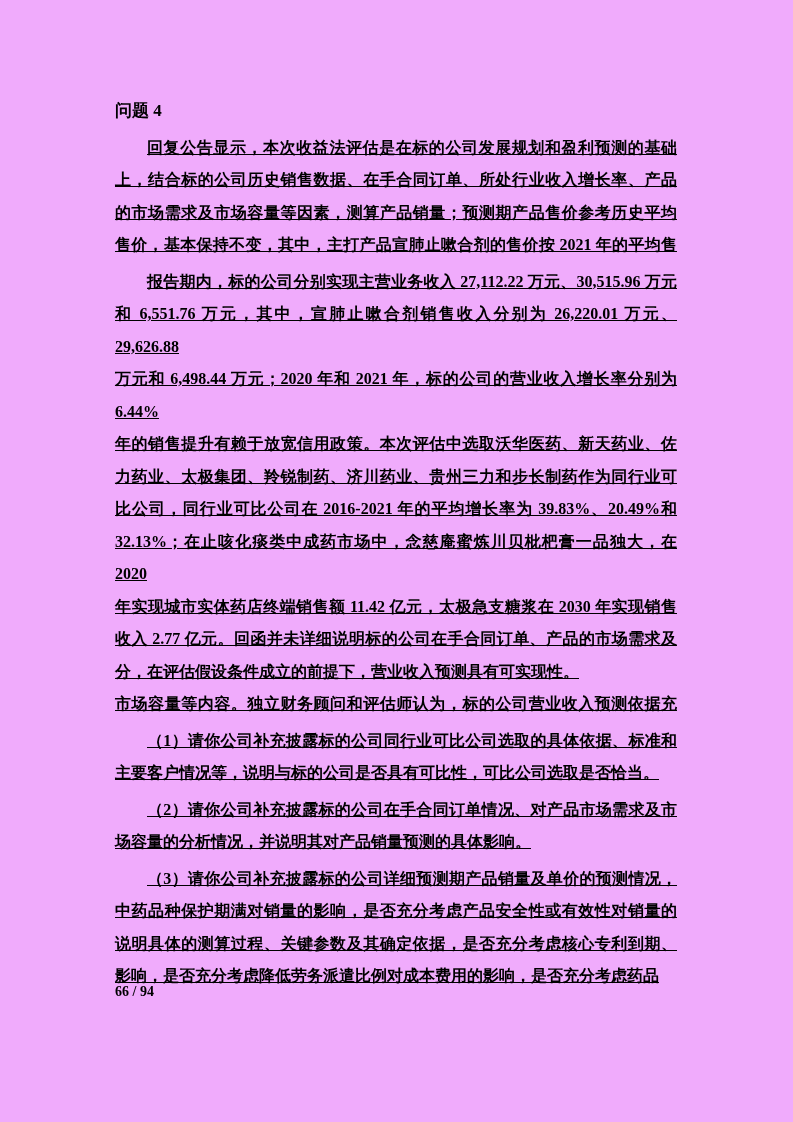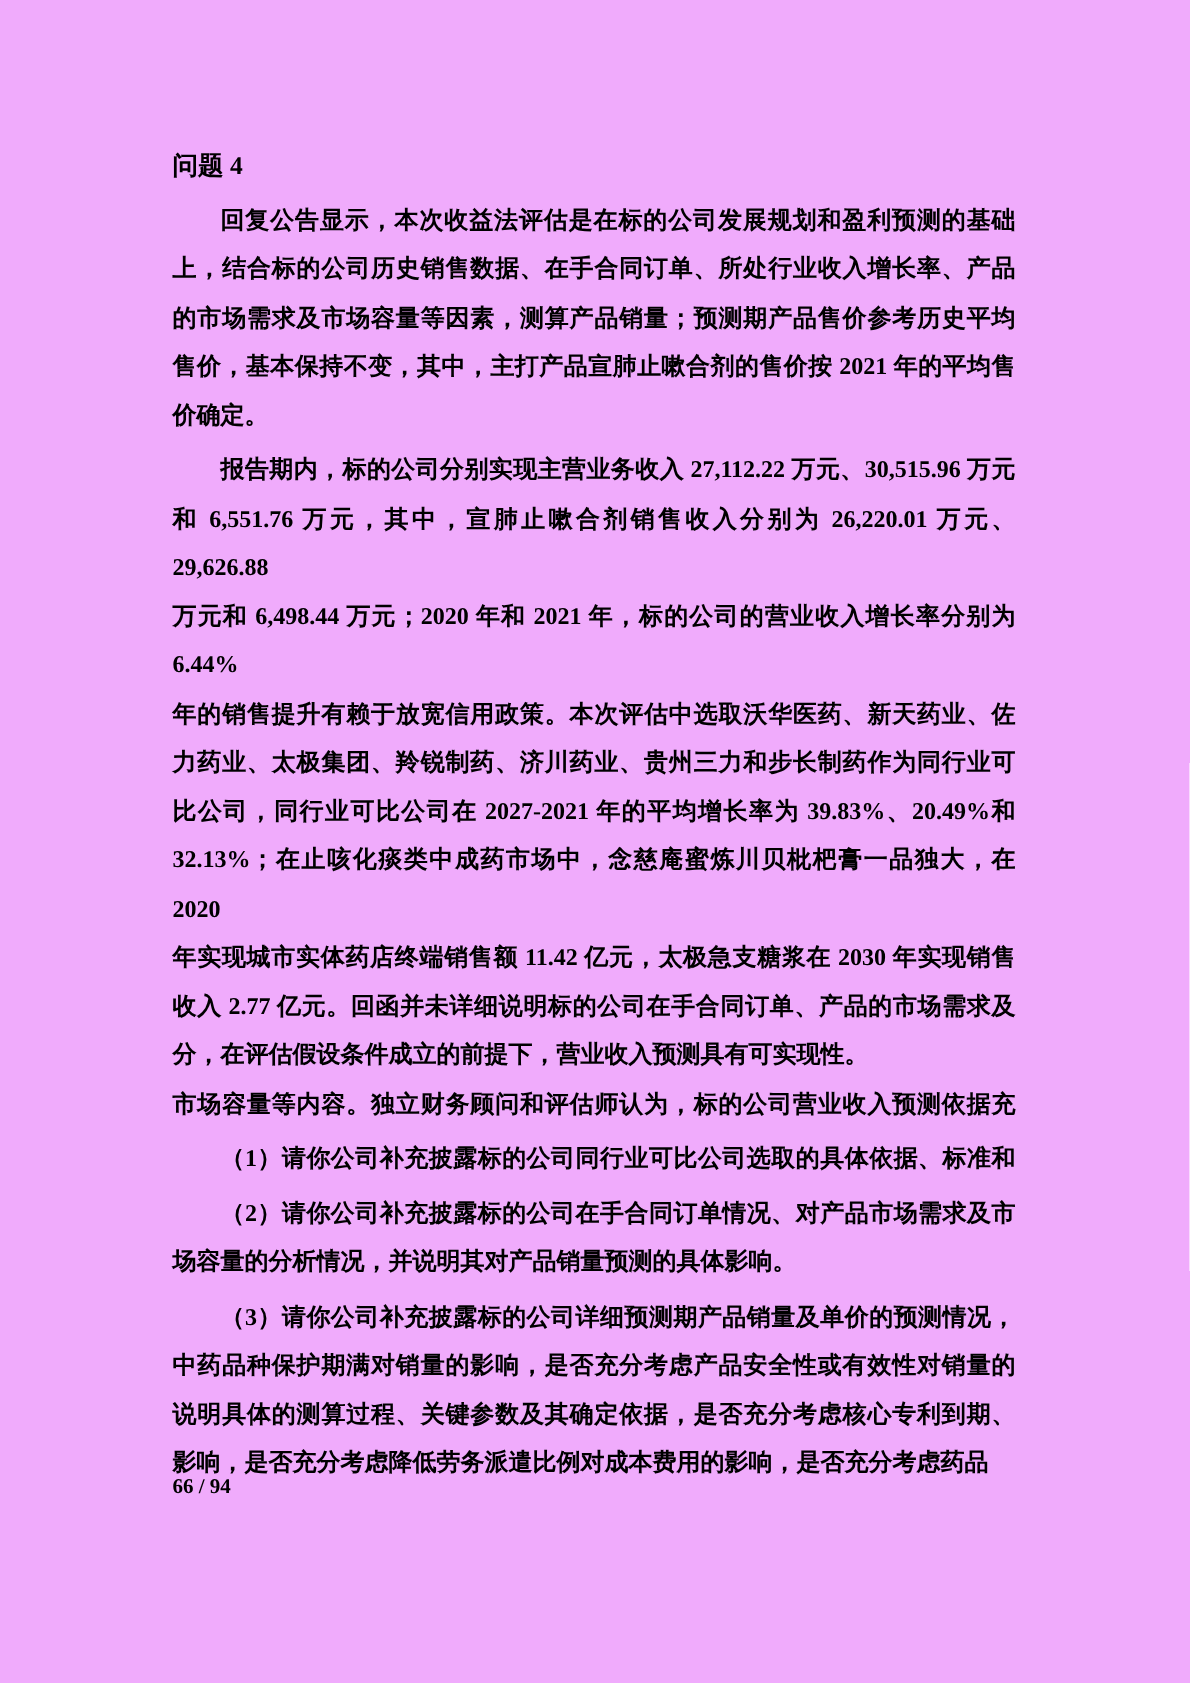--- a/index.html
+++ b/index.html
@@ -25,20 +25,21 @@
   }
   .doc-title {
     margin: 0;
     font-size: 17px;
     line-height: 32.5px;
     font-weight: bold;
     text-align: left;
   }
   .para {
     margin: 4px 0 0 0;
+    text-decoration: underline;
   }
   .line {
     font-size: 16px;
     line-height: 32.5px;
     font-weight: bold;
     text-align: justify;
     text-align-last: justify;
     white-space: normal;
   }
   .line.first {
@@ -62,37 +63,37 @@
 
 <div class="page">
   <div class="content">
     <h1 class="doc-title">问题 4</h1>
     <div id="paragraphs">
         <div class="para">
           <div class="line first">回复公告显示，本次收益法评估是在标的公司发展规划和盈利预测的基础</div>
           <div class="line">上，结合标的公司历史销售数据、在手合同订单、所处行业收入增长率、产品</div>
           <div class="line">的市场需求及市场容量等因素，测算产品销量；预测期产品售价参考历史平均</div>
           <div class="line">售价，基本保持不变，其中，主打产品宣肺止嗽合剂的售价按 2021 年的平均售</div>
-          <div class="line last">价确定。</div>
         </div>
         <div class="para">
           <div class="line first">报告期内，标的公司分别实现主营业务收入 27,112.22 万元、30,515.96 万元</div>
           <div class="line">和 6,551.76 万元，其中，宣肺止嗽合剂销售收入分别为 26,220.01 万元、29,626.88</div>
           <div class="line">万元和 6,498.44 万元；2020 年和 2021 年，标的公司的营业收入增长率分别为 6.44%</div>
           <div class="line">年的销售提升有赖于放宽信用政策。本次评估中选取沃华医药、新天药业、佐</div>
           <div class="line">力药业、太极集团、羚锐制药、济川药业、贵州三力和步长制药作为同行业可</div>
-          <div class="line">比公司，同行业可比公司在 2027-2021 年的平均增长率为 39.83%、20.49%和</div>
+          <div class="line">比公司，同行业可比公司在 2016-2021 年的平均增长率为 39.83%、20.49%和</div>
           <div class="line">32.13%；在止咳化痰类中成药市场中，念慈庵蜜炼川贝枇杷膏一品独大，在 2020</div>
           <div class="line">年实现城市实体药店终端销售额 11.42 亿元，太极急支糖浆在 2030 年实现销售</div>
           <div class="line">收入 2.77 亿元。回函并未详细说明标的公司在手合同订单、产品的市场需求及</div>
           <div class="line last">分，在评估假设条件成立的前提下，营业收入预测具有可实现性。</div>
           <div class="line">市场容量等内容。独立财务顾问和评估师认为，标的公司营业收入预测依据充</div>
         </div>
         <div class="para">
           <div class="line first">（1）请你公司补充披露标的公司同行业可比公司选取的具体依据、标准和</div>
+          <div class="line last">主要客户情况等，说明与标的公司是否具有可比性，可比公司选取是否恰当。</div>
         </div>
         <div class="para">
           <div class="line first">（2）请你公司补充披露标的公司在手合同订单情况、对产品市场需求及市</div>
           <div class="line last">场容量的分析情况，并说明其对产品销量预测的具体影响。</div>
         </div>
         <div class="para">
           <div class="line first">（3）请你公司补充披露标的公司详细预测期产品销量及单价的预测情况，</div>
           <div class="line">中药品种保护期满对销量的影响，是否充分考虑产品安全性或有效性对销量的</div>
           <div class="line">说明具体的测算过程、关键参数及其确定依据，是否充分考虑核心专利到期、</div>
           <div class="line last">影响，是否充分考虑降低劳务派遣比例对成本费用的影响，是否充分考虑药品</div>

